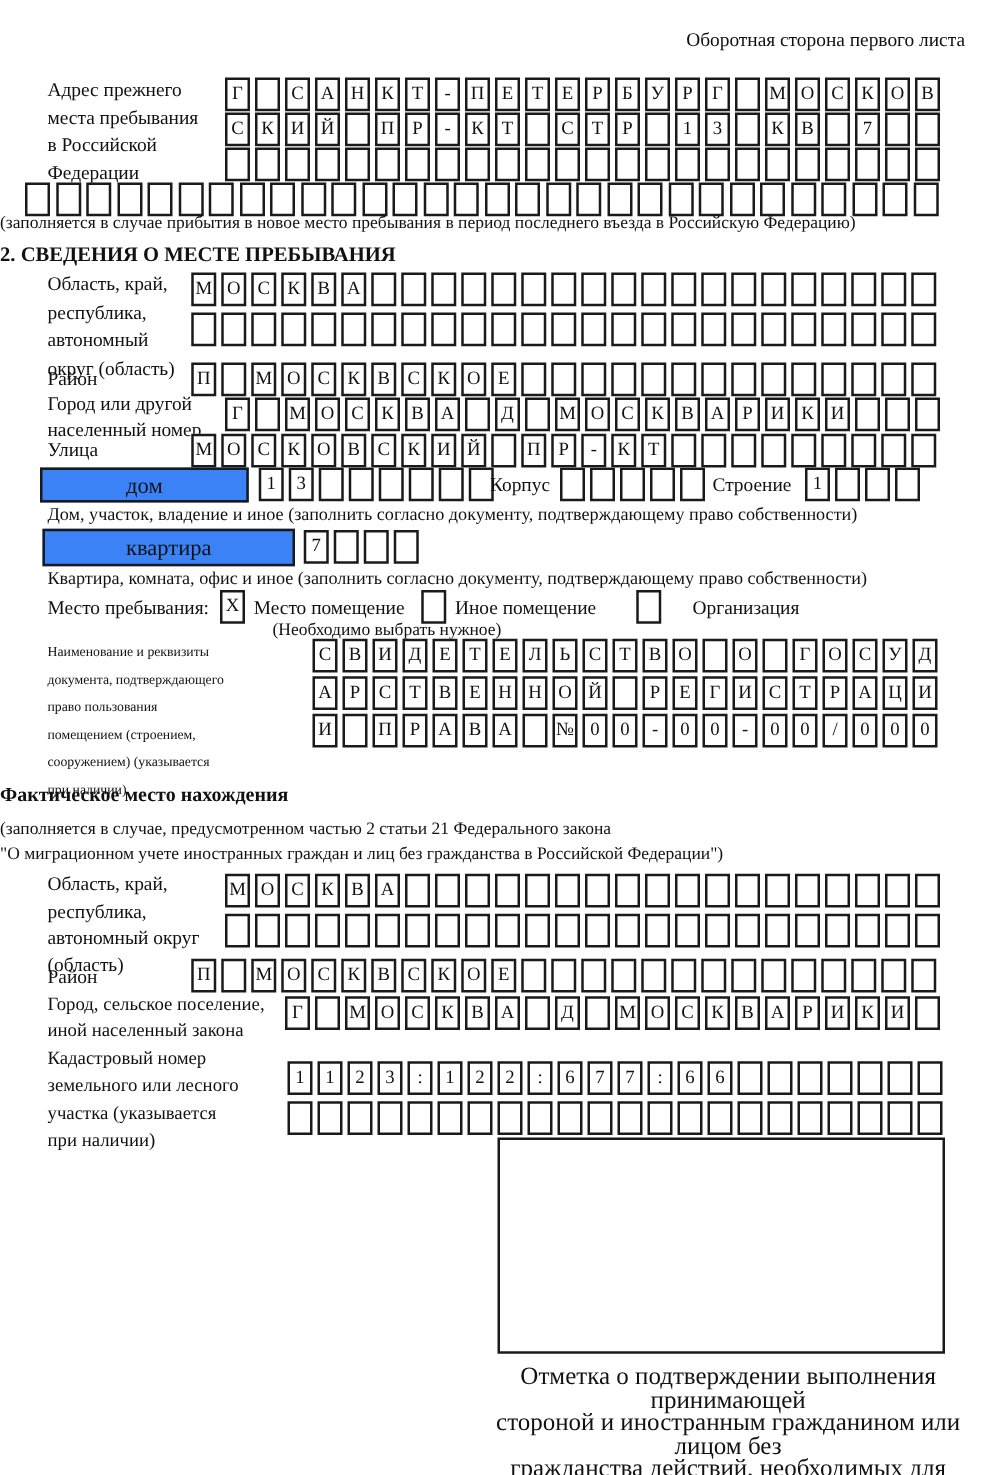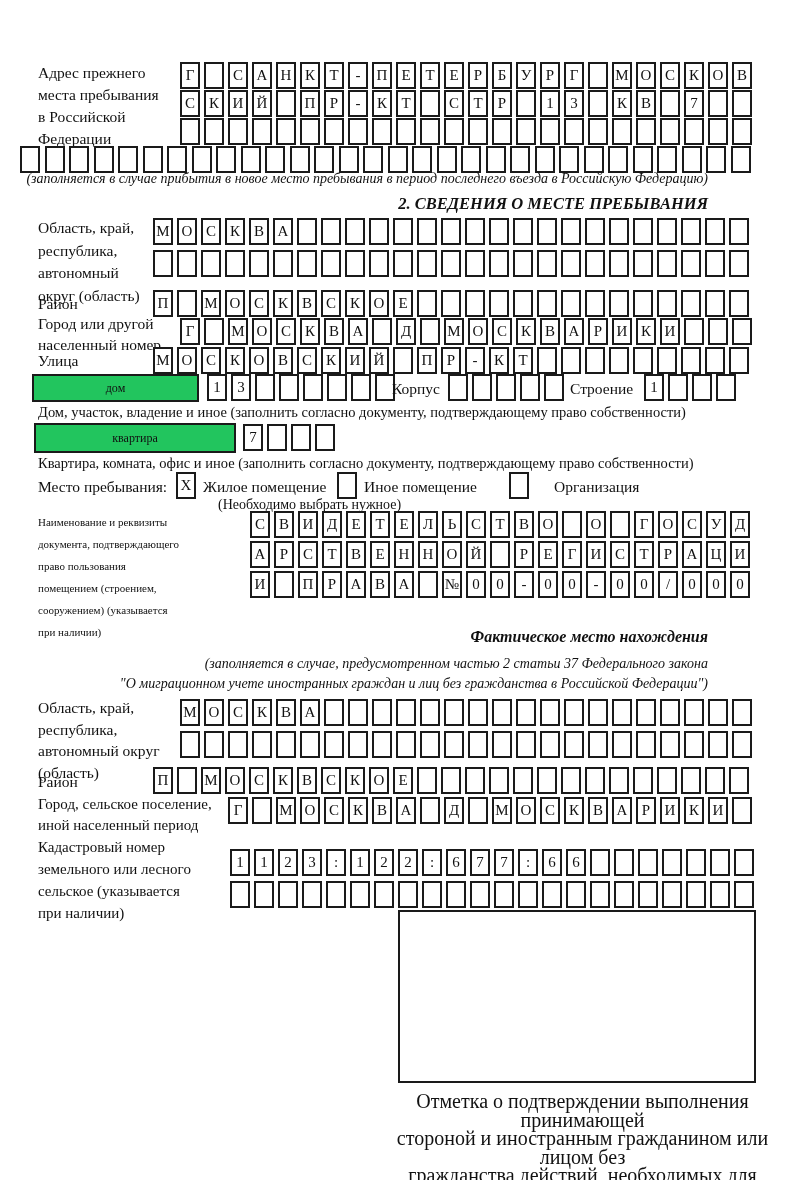--- a/index.html
+++ b/index.html
@@ -3,40 +3,41 @@
 <meta charset="utf-8">
 <style>
   html,body{margin:0;padding:0;background:#ffffff;}
   .page{
     position:relative;width:800px;height:1180px;background:#fff;
     font-family:"Liberation Serif","DejaVu Serif",serif;color:#111;overflow:hidden;
   }
   .abs{position:absolute;}
   .lbl{white-space:pre-line;font-size:15.5px;line-height:22px;}
   .note{font-size:14px;}
-  .center{left:0;width:708px;text-align:right;font-style:italic;}
+  .center{left:0;width:708px;text-align:left;}
   .title{font-weight:bold;font-size:16.5px;}
   .cellrow{display:flex;gap:4px;}
   .cell,.cbox{
     box-sizing:border-box;display:inline-block;flex:0 0 auto;
     width:20px;height:27px;border:2px solid #1a1a1a;background:#fff;
     text-align:center;font-size:15px;line-height:23px;font-family:"Liberation Serif",serif;
   }
   .wbox{
-    box-sizing:border-box;border:2px solid #1a1a1a;background:#22c55e;
-    text-align:center;font-size:12px;display:flex;align-items:center;justify-content:center;
+    box-sizing:border-box;border:2px solid #1a1a1a;background:#3b82f6;
+    text-align:center;font-size:18px;display:flex;align-items:center;justify-content:center;
   }
   .bigbox{box-sizing:border-box;border:2px solid #1a1a1a;background:#fff;}
   .caption{white-space:pre-line;text-align:center;font-size:20px;line-height:18.5px;}
 </style>
 </head>
 <body>
 
 <div class="page">
 
+  <div class="abs" style="top:24px;right:28px;font-size:15.5px;">Оборотная сторона первого листа</div>
 
   <div class="abs lbl" style="left:38px;top:62px;">Адрес прежнего
 места пребывания
 в Российской
 Федерации</div>
   <div class="abs cellrow" style="left:180px;top:62px;">
       <span class="cell">Г</span>
       <span class="cell"></span>
       <span class="cell">С</span>
       <span class="cell">А</span>
@@ -327,21 +328,21 @@
   <div class="abs cellrow" style="left:243px;top:424px;">
       <span class="cell">7</span>
       <span class="cell"></span>
       <span class="cell"></span>
       <span class="cell"></span>
     </div>
   <div class="abs note" style="left:38px;top:455px;font-size:14.5px;">Квартира, комната, офис и иное (заполнить согласно документу, подтверждающему право собственности)</div>
 
   <div class="abs lbl" style="left:38px;top:476px;">Место пребывания:</div>
   <span class="abs cbox" style="left:176px;top:472px;">X</span>
-  <div class="abs lbl" style="left:203px;top:476px;">Жилое помещение</div>
+  <div class="abs lbl" style="left:203px;top:476px;">Место помещение</div>
   <span class="abs cbox" style="left:337px;top:472px;"></span>
   <div class="abs lbl" style="left:364px;top:476px;">Иное помещение</div>
   <span class="abs cbox" style="left:509px;top:472px;"></span>
   <div class="abs lbl" style="left:554px;top:476px;">Организация</div>
   <div class="abs note" style="left:218px;top:497px;">(Необходимо выбрать нужное)</div>
 
   <div class="abs lbl" style="left:38px;top:511px;font-size:11px;">Наименование и реквизиты
 документа, подтверждающего
 право пользования
 помещением (строением,
@@ -411,21 +412,21 @@
       <span class="cell">-</span>
       <span class="cell">0</span>
       <span class="cell">0</span>
       <span class="cell">/</span>
       <span class="cell">0</span>
       <span class="cell">0</span>
       <span class="cell">0</span>
     </div>
 
   <div class="abs center" style="top:628px;font-weight:bold;font-size:16px;">Фактическое место нахождения</div>
-  <div class="abs center note" style="top:656px;">(заполняется в случае, предусмотренном частью 2 статьи 37 Федерального закона</div>
+  <div class="abs center note" style="top:656px;">(заполняется в случае, предусмотренном частью 2 статьи 21 Федерального закона</div>
   <div class="abs center note" style="top:676px;">"О миграционном учете иностранных граждан и лиц без гражданства в Российской Федерации")</div>
 
   <div class="abs lbl" style="left:38px;top:697px;line-height:21.5px;">Область, край,
 республика,
 автономный округ
 (область)</div>
   <div class="abs cellrow" style="left:180px;top:699px;">
       <span class="cell">М</span>
       <span class="cell">О</span>
       <span class="cell">С</span>
@@ -501,21 +502,21 @@
       <span class="cell"></span>
       <span class="cell"></span>
       <span class="cell"></span>
       <span class="cell"></span>
       <span class="cell"></span>
       <span class="cell"></span>
       <span class="cell"></span>
     </div>
 
   <div class="abs lbl" style="left:38px;top:794px;line-height:21px;font-size:15px;">Город, сельское поселение,
-иной населенный период</div>
+иной населенный закона</div>
   <div class="abs cellrow" style="left:228px;top:797px;">
       <span class="cell">Г</span>
       <span class="cell"></span>
       <span class="cell">М</span>
       <span class="cell">О</span>
       <span class="cell">С</span>
       <span class="cell">К</span>
       <span class="cell">В</span>
       <span class="cell">А</span>
       <span class="cell"></span>
@@ -529,21 +530,21 @@
       <span class="cell">А</span>
       <span class="cell">Р</span>
       <span class="cell">И</span>
       <span class="cell">К</span>
       <span class="cell">И</span>
       <span class="cell"></span>
     </div>
 
   <div class="abs lbl" style="left:38px;top:836px;line-height:22px;font-size:15px;">Кадастровый номер
 земельного или лесного
-сельское (указывается
+участка (указывается
 при наличии)</div>
   <div class="abs cellrow" style="left:230px;top:849px;">
       <span class="cell">1</span>
       <span class="cell">1</span>
       <span class="cell">2</span>
       <span class="cell">3</span>
       <span class="cell">:</span>
       <span class="cell">1</span>
       <span class="cell">2</span>
       <span class="cell">2</span>

